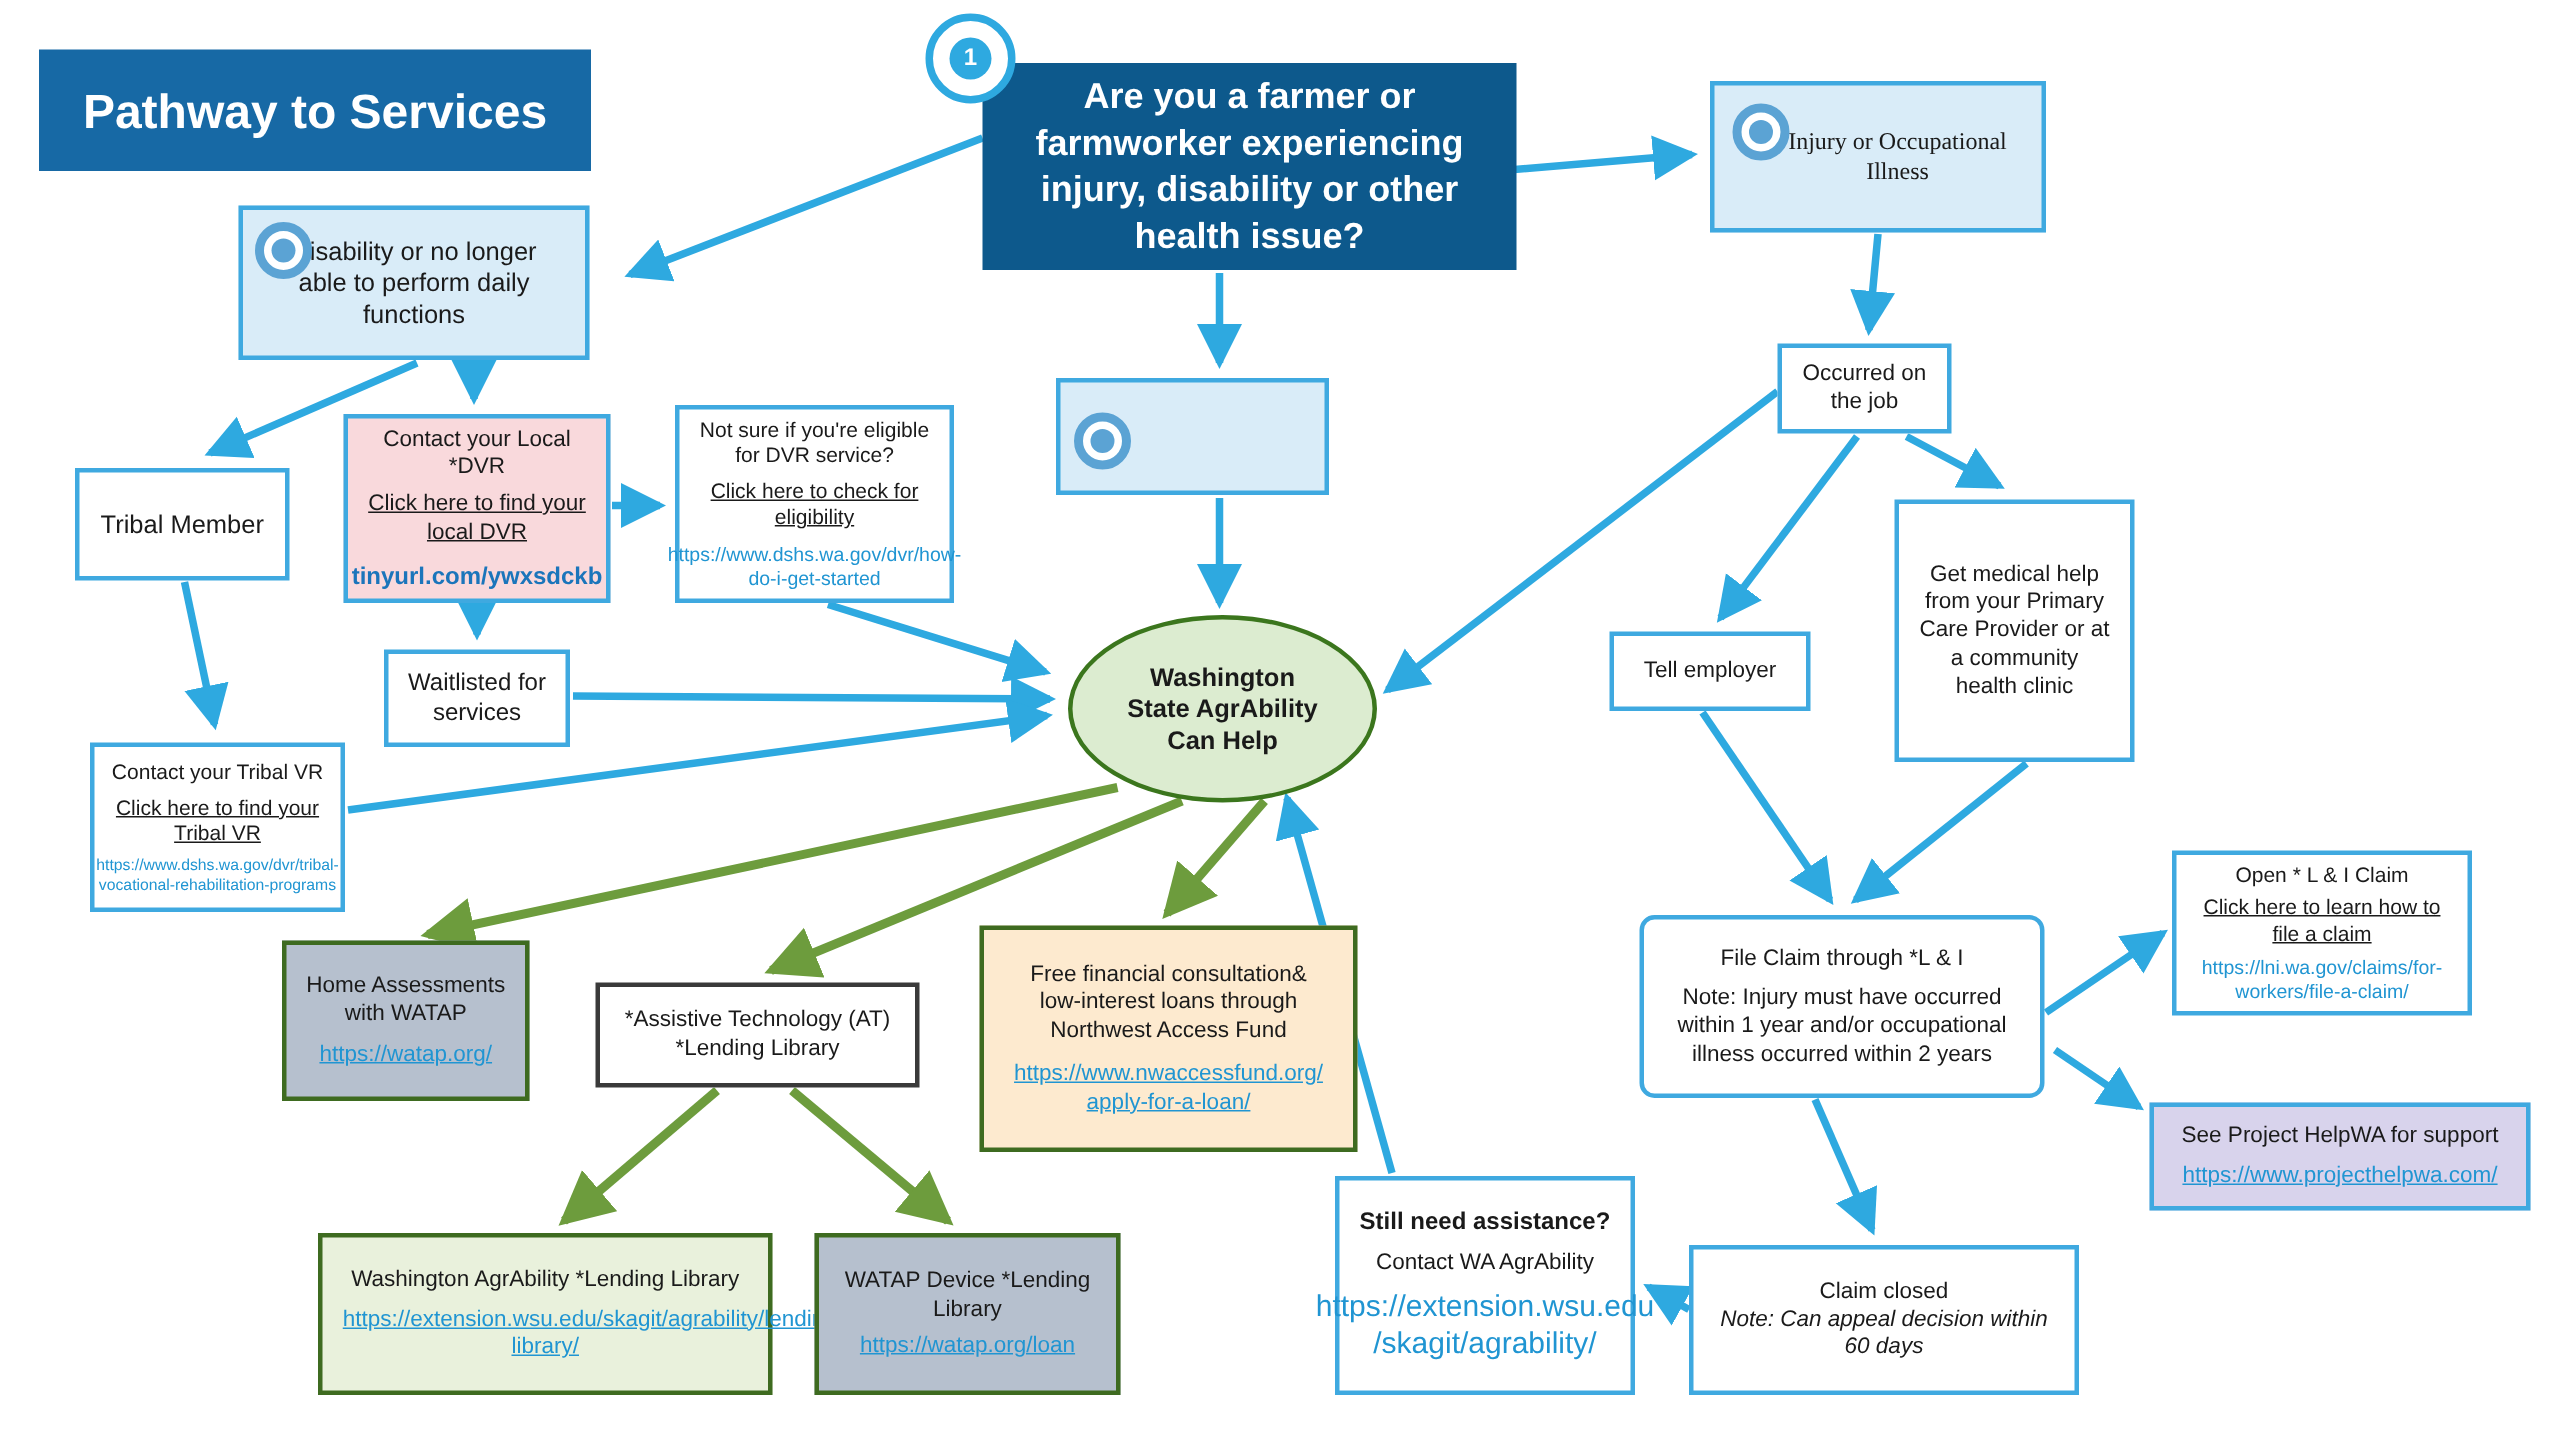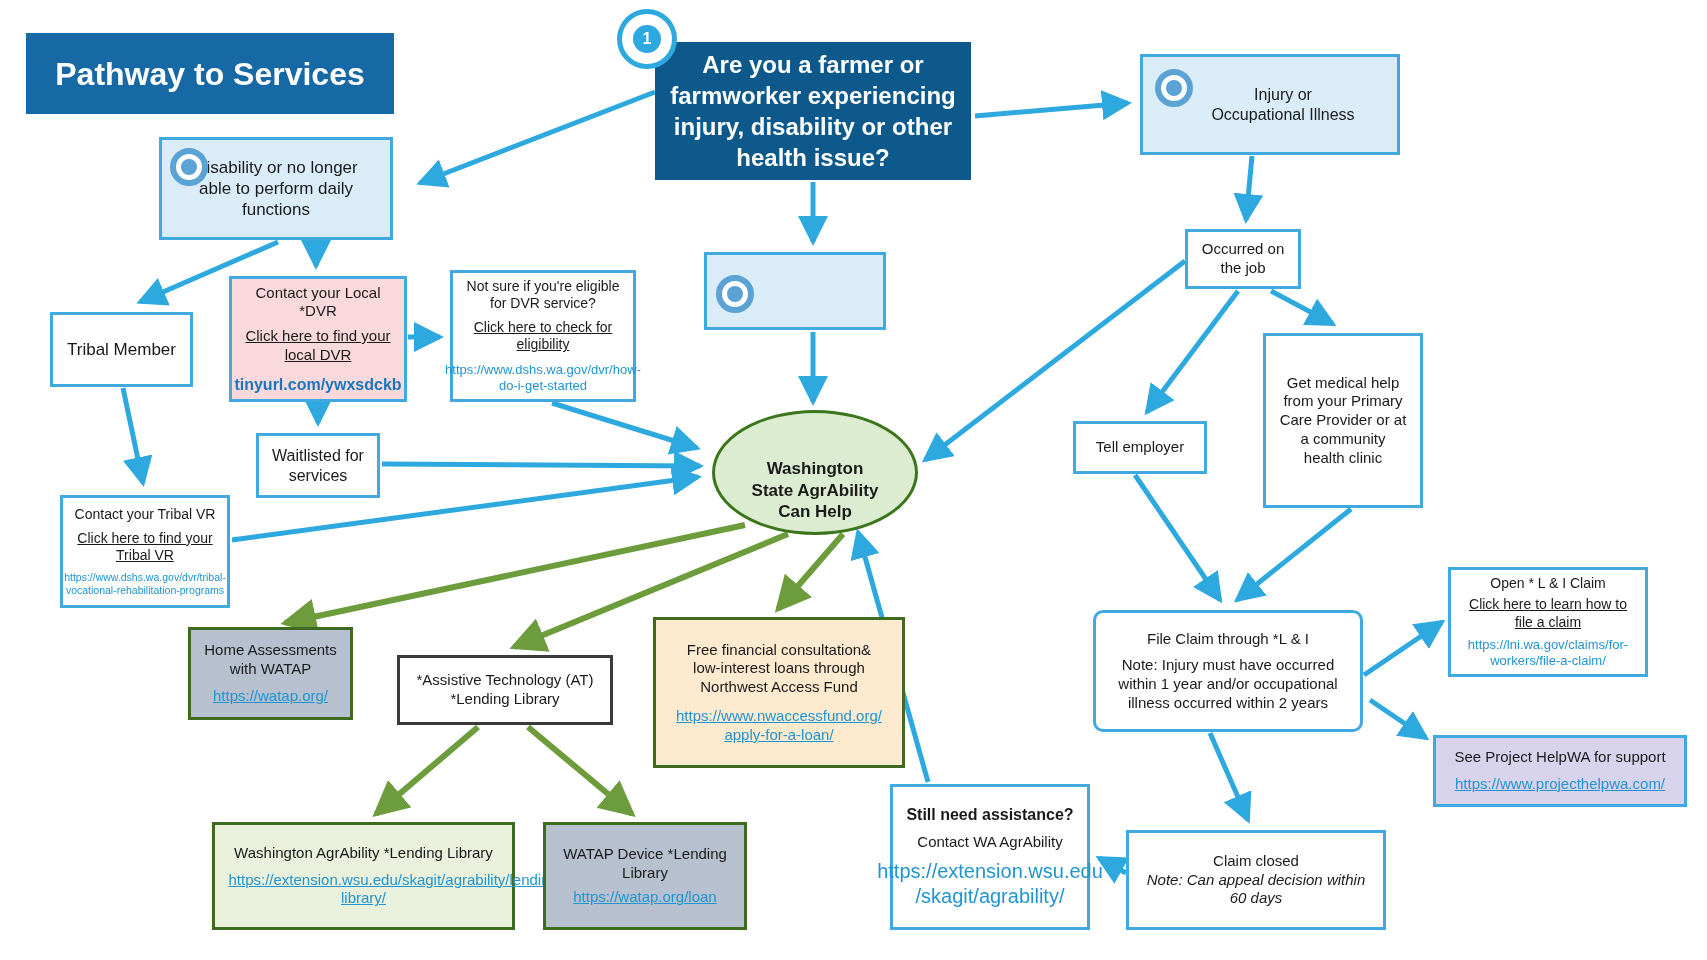--- a/index.html
+++ b/index.html
@@ -23,21 +23,20 @@
   .dark-border{border-color:#3a3a3a;}
   .title-box{
     background:#1769a5;border:none;color:#ffffff;font-size:32px;font-weight:bold;z-index:2;
   }
   .question-box{
     background:#0d598c;border:none;color:#ffffff;font-size:24px;font-weight:bold;line-height:1.3;
   }
   .ellipse{
     border-radius:50%;background:#dcecd0;border:3px solid #3b761d;font-weight:bold;font-size:17px;
     padding:10px 28px;
-    justify-content:flex-end;
   }
   .bullseye{
     position:absolute;width:26px;height:26px;border-radius:50%;
     border:6px solid #5ba3d4;background:#ffffff;display:flex;align-items:center;justify-content:center;
   }
   .bullseye::after{content:"";width:16px;height:16px;border-radius:50%;background:#5ba3d4;}
   .badge{
     position:absolute;left:617px;top:9px;width:50px;height:50px;border-radius:50%;
     background:#ffffff;border:5px solid #2ea9e0;z-index:3;display:flex;align-items:center;justify-content:center;
   }
@@ -100,23 +99,23 @@
       <path d="M528 727 L632 814" marker-end="url(#ag)"></path>
     </g>
   </svg>
 
   <div class="node title-box" style="left:26px;top:33px;width:368px;height:81px;">Pathway to Services</div>
 
   <div class="badge">
     <div class="badge-inner">1</div>
   </div>
 
-  <div class="node question-box" style="left:655px;top:42px;width:316px;height:138px;">Are you a farmer or farmworker experiencing injury, disability or other health issue?</div>
-
-  <div class="node fill-lightblue" style="left:1140px;top:54px;width:260px;height:101px;font-size:16px;">
+  <div class="node question-box" style="left:655px;top:42px;width:356px;height:138px;">Are you a farmer or farmworker experiencing injury, disability or other health issue?</div>
+
+  <div class="node fill-lightblue" style="left:1140px;top:54px;width:224px;height:101px;font-size:16px;font-family:Liberation Serif, serif;">
     <span class="bullseye" style="left:12px;top:12px;"></span>
     <span style="max-width:150px;margin-left:26px;">Injury or Occupational Illness</span>
   </div>
 
   <div class="node fill-lightblue" style="left:159px;top:137px;width:234px;height:103px;font-size:17px;">
     <span class="bullseye" style="left:8px;top:8px;"></span>
     <span style="max-width:190px;">Disability or no longer able to perform daily functions</span>
   </div>
 
   <div class="node fill-lightblue" style="left:704px;top:252px;width:182px;height:78px;font-size:16px;">
@@ -185,21 +184,21 @@
     <span class="bold" style="font-size:16px;">Still need assistance?</span>
     <span class="gap8">Contact WA AgrAbility</span>
     <span class="url gap8" style="font-size:20px;">https://extension.wsu.edu /skagit/agrability/</span>
   </div>
 
   <div class="node" style="left:1126px;top:830px;width:260px;height:100px;font-size:15px;">
     <span>Claim closed</span>
     <span class="italic" style="max-width:235px;">Note: Can appeal decision within 60 days</span>
   </div>
 
-  <div class="node fill-gray green-border" style="left:188px;top:627px;width:165px;height:93px;font-size:15px;">
+  <div class="node fill-gray green-border" style="left:188px;top:627px;width:165px;height:107px;font-size:15px;">
     <span style="max-width:140px;">Home Assessments with WATAP</span>
     <span class="url-u gap8">https://watap.org/</span>
   </div>
 
   <div class="node dark-border" style="left:397px;top:655px;width:216px;height:70px;font-size:15px;">
     <span style="max-width:180px;">*Assistive Technology (AT) *Lending Library</span>
   </div>
 
   <div class="node fill-peach green-border" style="left:653px;top:617px;width:252px;height:151px;font-size:15px;">
     <span style="max-width:215px;">Free financial consultation&amp; low-interest loans through Northwest Access Fund</span>

